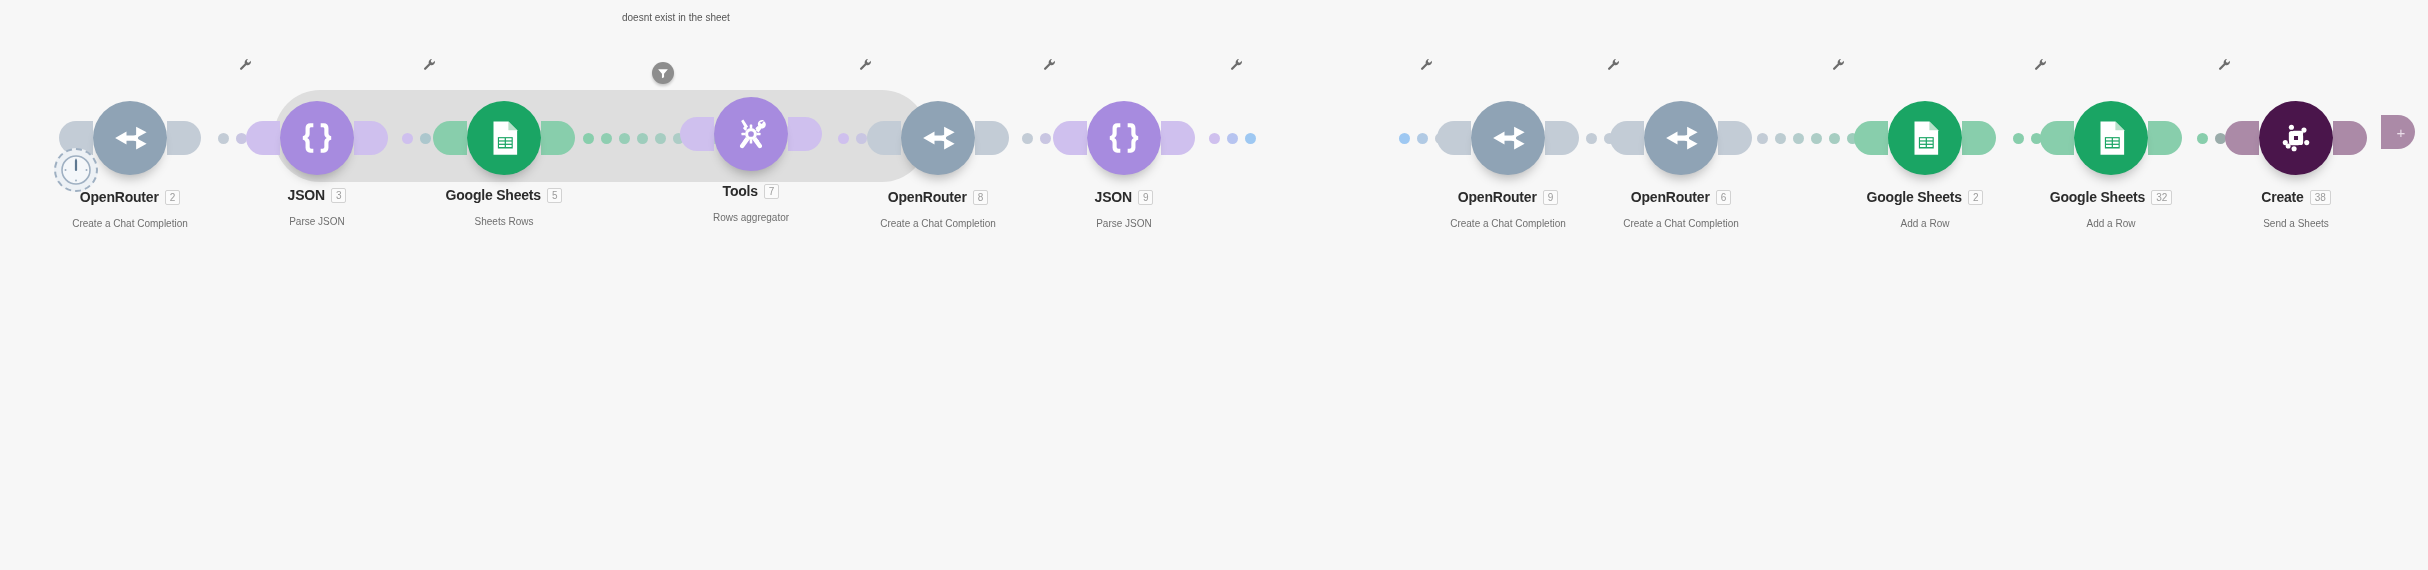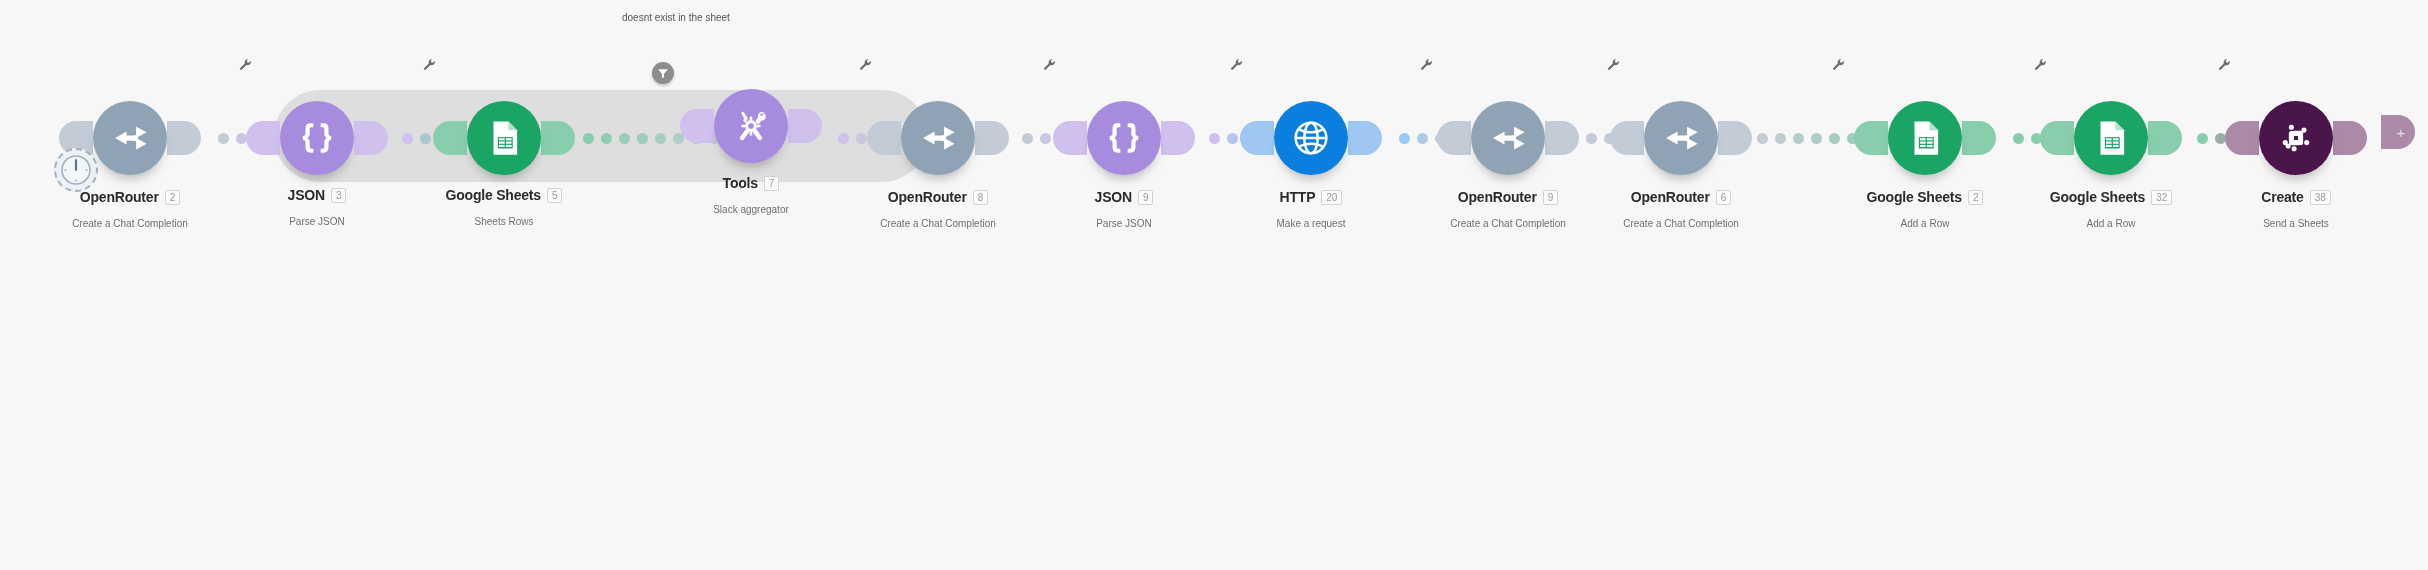--- a/index.html
+++ b/index.html
@@ -351,21 +351,21 @@
             </g>
           </svg>
         </div>
       </div>
       <div class="label-row" style="margin-top: 3px;">
         <span class="mod-name">Google Sheets</span>
         <span class="mod-num">5</span>
       </div>
       <div class="mod-sub">Sheets Rows</div>
     </div>
-    <div class="module" style="left: 661px; top: 80px;">
+    <div class="module" style="left: 661px; top: 88px;">
       <div class="bubble-wrap">
         <div class="port left" style="background: rgb(207, 192, 238);"></div>
         <div class="port right" style="background: rgb(207, 192, 238);"></div>
         <div class="bubble" style="background: rgb(167, 139, 223);">
           <svg width="44" height="44" viewBox="0 0 48 48" aria-hidden="true">
             <g fill="#ffffff">
               <path d="M24 17.5a6.5 6.5 0 100 13 6.5 6.5 0 000-13zm0 3.4a3.1 3.1 0 110 6.2 3.1 3.1 0 010-6.2z"></path>
               <rect x="22.6" y="13.6" width="2.8" height="4" rx=".6"></rect>
               <rect x="22.6" y="30.4" width="2.8" height="4" rx=".6"></rect>
               <rect x="13.6" y="22.6" width="4" height="2.8" rx=".6"></rect>
@@ -379,21 +379,21 @@
               <path d="M18.4 27.4l-6 8.3c-.8 1.1-.6 2.6.5 3.4 1.1.8 2.6.5 3.4-.6l6-8.3z"></path>
               <path d="M29.6 27.4l6 8.3c.8 1.1.6 2.6-.5 3.4-1.1.8-2.6.5-3.4-.6l-6-8.3z"></path>
             </g>
           </svg>
         </div>
       </div>
       <div class="label-row" style="margin-top: 3px;">
         <span class="mod-name">Tools</span>
         <span class="mod-num">7</span>
       </div>
-      <div class="mod-sub">Slack aggregator</div>
+      <div class="mod-sub">Rows aggregator</div>
     </div>
     <div class="module" style="left: 848px; top: 92px;">
       <div class="bubble-wrap">
         <div class="port left" style="background: rgb(195, 204, 214);"></div>
         <div class="port right" style="background: rgb(195, 204, 214);"></div>
         <div class="bubble" style="background: rgb(143, 163, 181);">
           <svg width="42" height="42" viewBox="0 0 48 48" aria-hidden="true">
             <path fill="#ffffff" d="M7 24 L20 16.5 L20 21 L27.5 21 C31 21 33.5 19 35 17 L33 24 L35 31 C33.5 29 31 27 27.5 27 L20 27 L20 31.5 Z"></path>
             <path fill="#ffffff" d="M31 11 L43 17.5 L31 24 Z"></path>
             <path fill="#ffffff" d="M31 24 L43 30.5 L31 37 Z"></path>
@@ -415,42 +415,20 @@
             <path fill="#ffffff" d="M20 8 h-3.5c-3 0-5 2-5 5.2v5.4c0 2-1.2 3.2-3 3.4v3.9c1.8.2 3 1.4 3 3.4v5.4c0 3.2 2 5.3 5 5.3H20v-4.4h-2c-1.4 0-2-.7-2-2.1v-5c0-2.3-1-3.8-2.6-4.6 1.6-.8 2.6-2.3 2.6-4.6v-5c0-1.4.6-2.1 2-2.1h2z"></path>
             <path fill="#ffffff" d="M28 8h3.5c3 0 5 2 5 5.2v5.4c0 2 1.2 3.2 3 3.4v3.9c-1.8.2-3 1.4-3 3.4v5.4c0 3.2-2 5.3-5 5.3H28v-4.4h2c1.4 0 2-.7 2-2.1v-5c0-2.3 1-3.8 2.6-4.6-1.6-.8-2.6-2.3-2.6-4.6v-5c0-1.4-.6-2.1-2-2.1h-2z"></path>
           </svg>
         </div>
       </div>
       <div class="label-row">
         <span class="mod-name">JSON</span>
         <span class="mod-num">9</span>
       </div>
       <div class="mod-sub">Parse JSON</div>
-    </div>
-    <div class="module" style="left: 1221px; top: 92px;">
-      <div class="bubble-wrap">
-        <div class="port left" style="background: rgb(158, 200, 242);"></div>
-        <div class="port right" style="background: rgb(158, 200, 242);"></div>
-        <div class="bubble" style="background: rgb(11, 127, 224);">
-          <svg width="46" height="46" viewBox="0 0 48 48" aria-hidden="true">
-            <g fill="none" stroke="#ffffff" stroke-width="2.6">
-              <circle cx="24" cy="24" r="16"></circle>
-              <ellipse cx="24" cy="24" rx="7" ry="16"></ellipse>
-              <line x1="8" y1="24" x2="40" y2="24"></line>
-              <path d="M11 14.5c3.6 2.3 8.1 3.6 13 3.6s9.4-1.3 13-3.6"></path>
-              <path d="M11 33.5c3.6-2.3 8.1-3.6 13-3.6s9.4 1.3 13 3.6"></path>
-            </g>
-          </svg>
-        </div>
-      </div>
-      <div class="label-row">
-        <span class="mod-name">HTTP</span>
-        <span class="mod-num">20</span>
-      </div>
-      <div class="mod-sub">Make a request</div>
     </div>
     <div class="module" style="left: 1418px; top: 92px;">
       <div class="bubble-wrap">
         <div class="port left" style="background: rgb(195, 204, 214);"></div>
         <div class="port right" style="background: rgb(195, 204, 214);"></div>
         <div class="bubble" style="background: rgb(143, 163, 181);">
           <svg width="42" height="42" viewBox="0 0 48 48" aria-hidden="true">
             <path fill="#ffffff" d="M7 24 L20 16.5 L20 21 L27.5 21 C31 21 33.5 19 35 17 L33 24 L35 31 C33.5 29 31 27 27.5 27 L20 27 L20 31.5 Z"></path>
             <path fill="#ffffff" d="M31 11 L43 17.5 L31 24 Z"></path>
             <path fill="#ffffff" d="M31 24 L43 30.5 L31 37 Z"></path>

